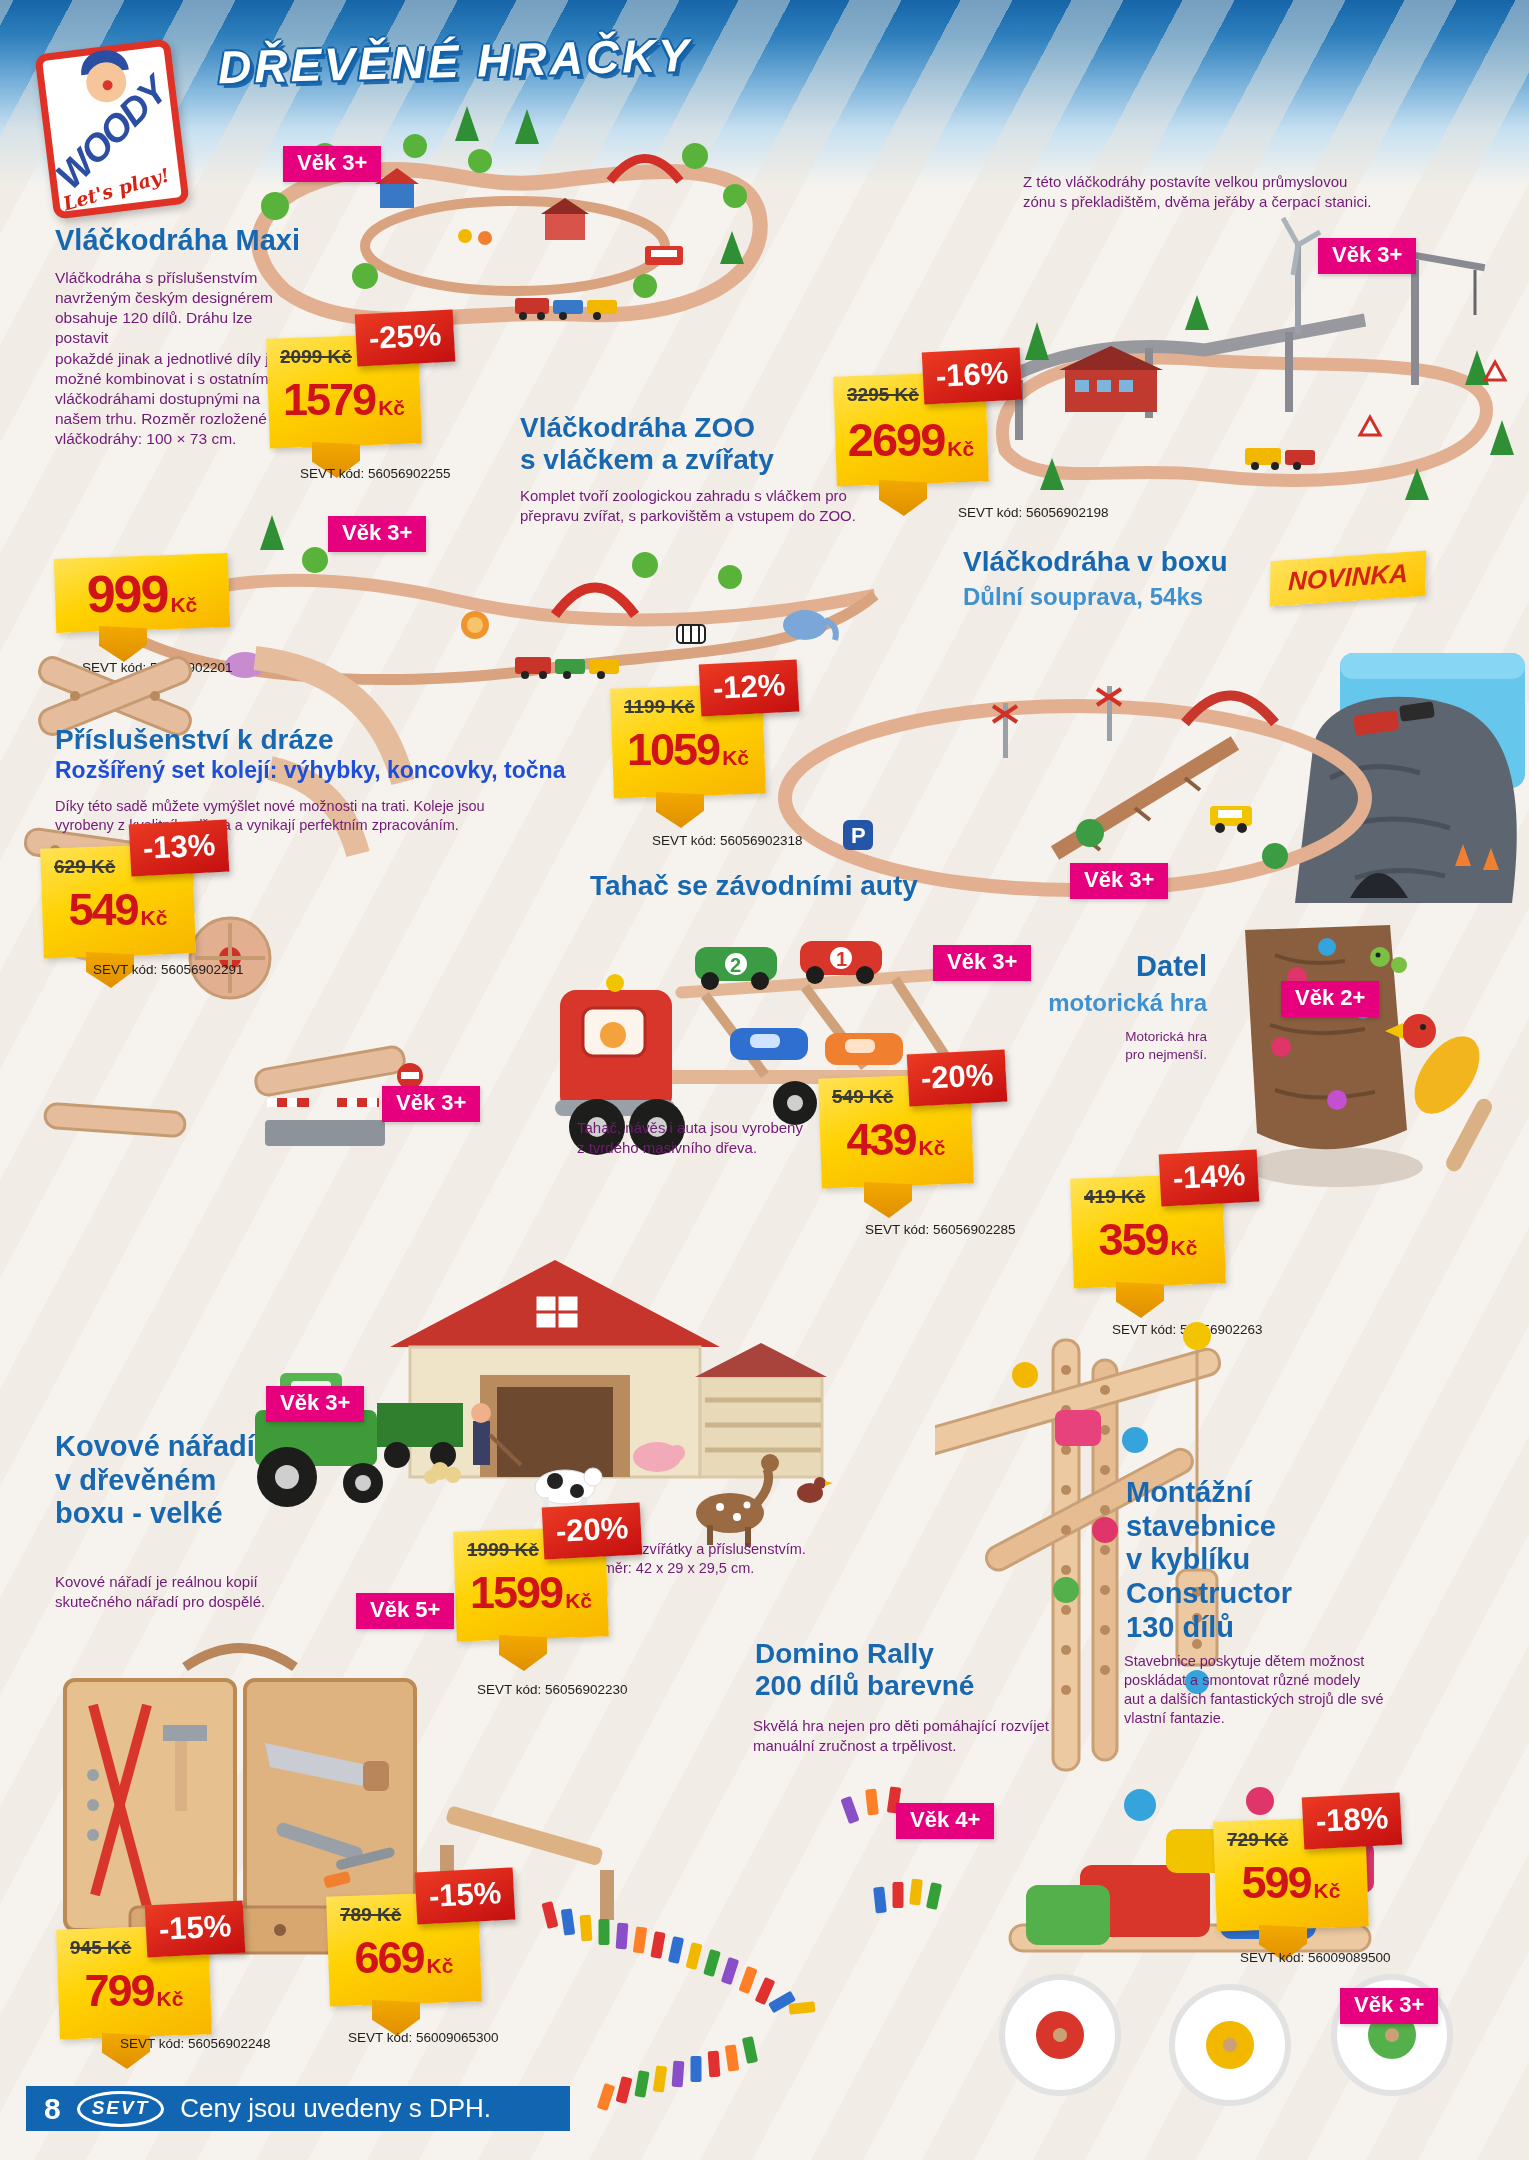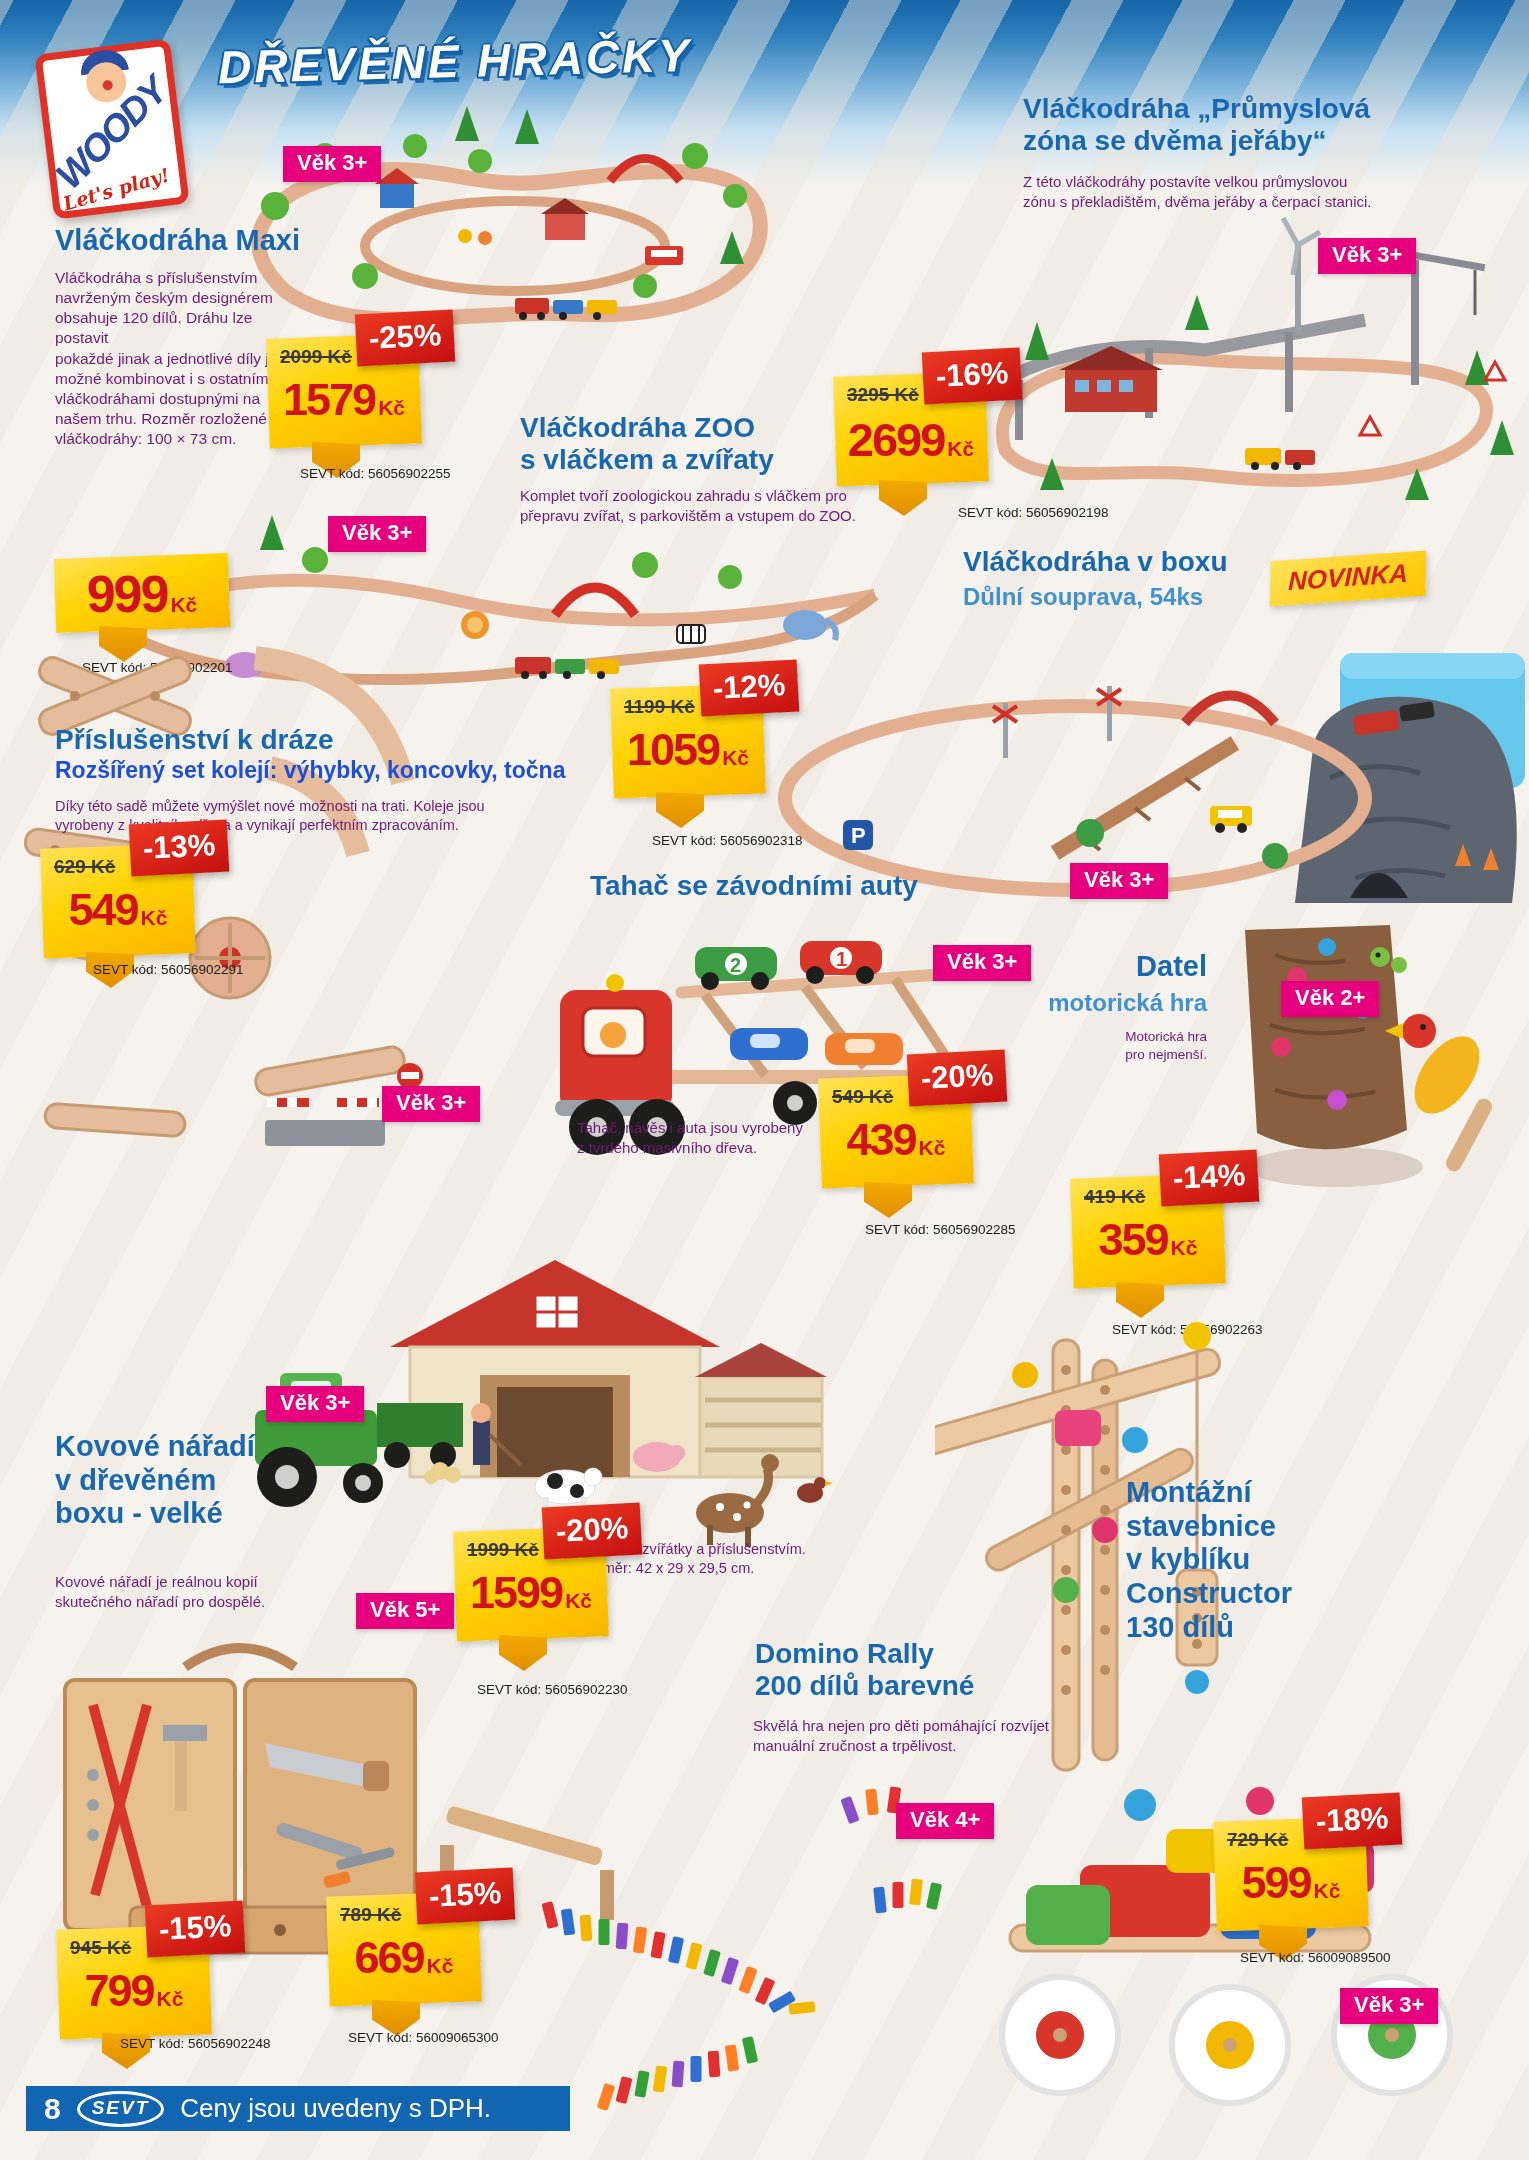--- a/index.html
+++ b/index.html
@@ -171,22 +171,20 @@
     <g fill="#222">
         <circle cx="310" cy="266" r="4"></circle>
         <circle cx="330" cy="266" r="4"></circle>
         <circle cx="352" cy="266" r="4"></circle>
       </g>
     <g>
         <polygon points="540,180 550,162 560,180" fill="#fff" stroke="#d23026" stroke-width="3"></polygon>
         <polygon points="415,235 425,217 435,235" fill="#fff" stroke="#d23026" stroke-width="3"></polygon>
       </g>
   </svg>
-  <div class="t1" style="left:1023px;top:93px;font-size:28px">Vláčkodráha „Průmyslová
-zóna se dvěma jeřáby“</div>
   <div class="desc" style="left:1023px;top:172px;font-size:15px">Z této vláčkodráhy postavíte velkou průmyslovou
 zónu s překladištěm, dvěma jeřáby a čerpací stanici.</div>
   <div class="veky" style="left:1318px;top:238px">Věk 3+</div>
   <div class="pricewrap" style="left:835px;top:350px">
     <div class="banner"></div>
     <div class="tail"></div>
     <div class="old">3295 Kč</div>
     <div class="disc">-16%</div>
     <div class="big" style="font-size:47px"><span>2699</span><span class="kc">Kč</span></div>
   </div>
@@ -687,20 +685,24 @@
         <circle cx="462" cy="290" r="7"></circle>
       </g>
     <circle cx="210" cy="60" r="16" fill="#35a3dc"></circle>
       <circle cx="330" cy="56" r="14" fill="#e0356a"></circle>
   </svg>
   <div class="t1" style="left:1126px;top:1476px">Montážní
 stavebnice
 v kyblíku
 Constructor
 130 dílů</div>
+  <div class="desc" style="left:1124px;top:1652px;font-size:14.5px">Stavebnice poskytuje dětem možnost
+poskládat a smontovat různé modely
+aut a dalších fantastických strojů dle své
+vlastní fantazie.</div>
   <div class="pricewrap" style="left:1215px;top:1795px">
     <div class="banner"></div>
     <div class="tail"></div>
     <div class="old">729 Kč</div>
     <div class="disc">-18%</div>
     <div class="big"><span>599</span><span class="kc">Kč</span></div>
   </div>
   <div class="sevt" style="left:1240px;top:1950px">SEVT kód: 56009089500</div>
   <div class="veky" style="left:1340px;top:1988px">Věk 3+</div>
 

